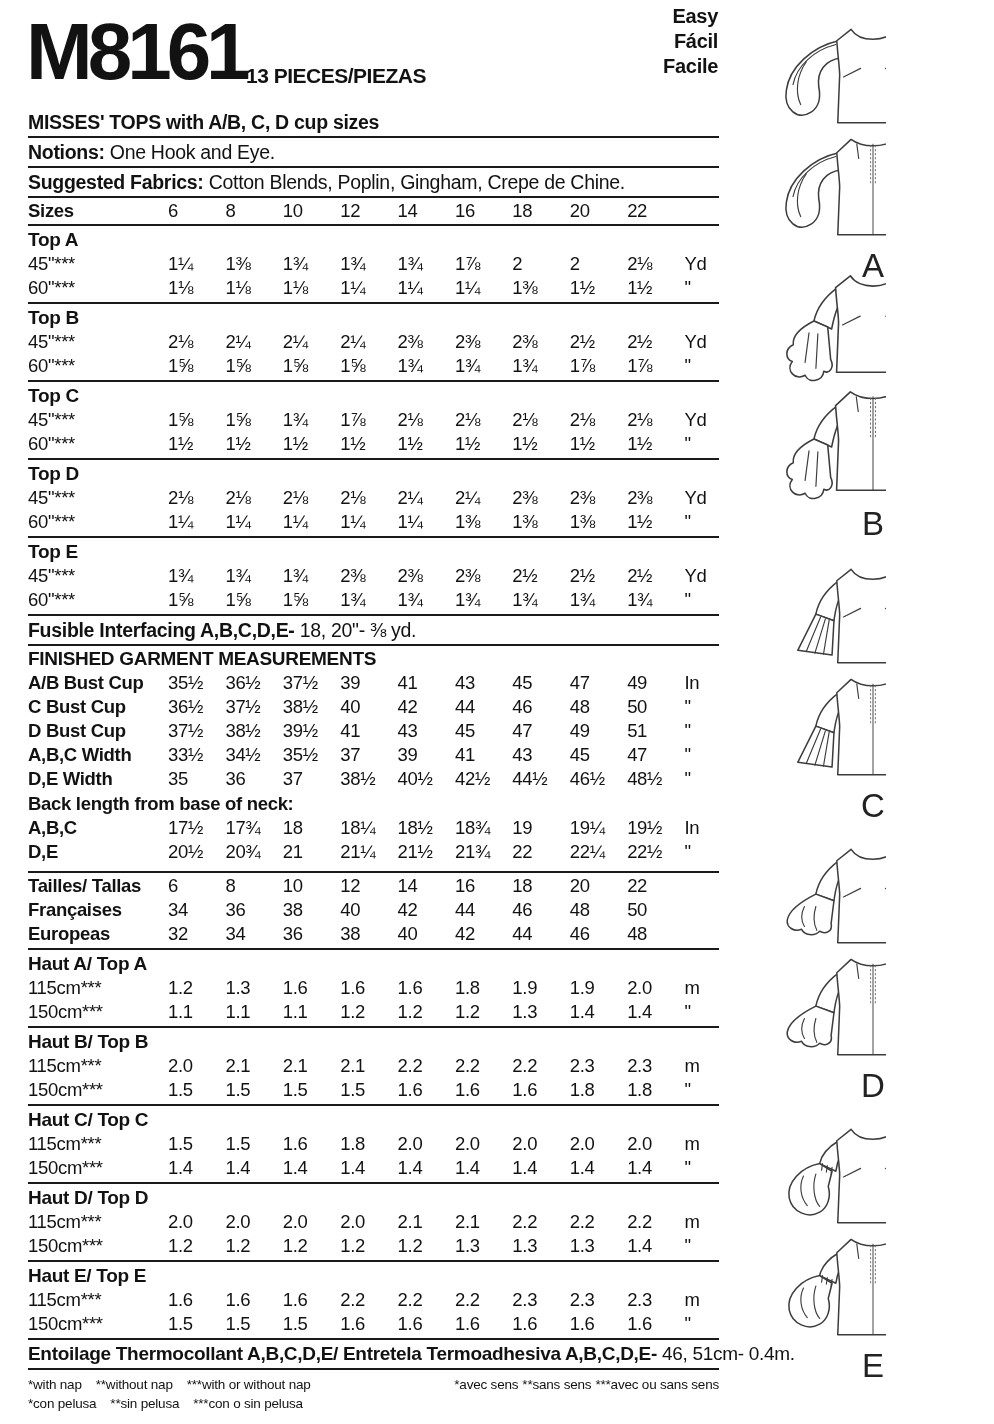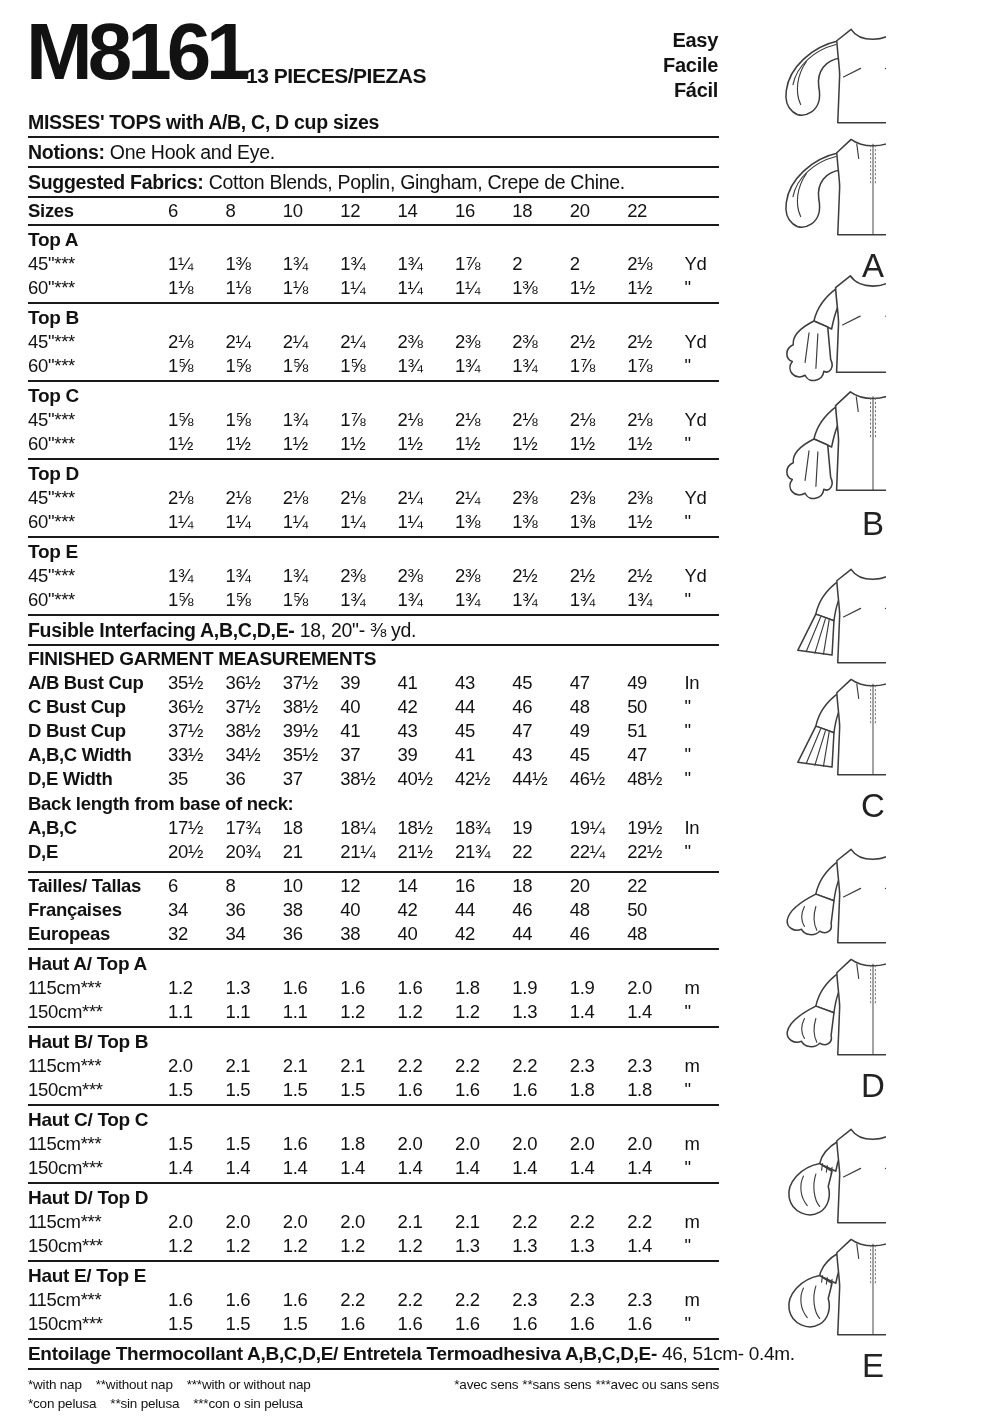--- a/index.html
+++ b/index.html
@@ -1,20 +1,20 @@
 <!DOCTYPE html>
 <html><head>
 <meta charset="utf-8">
 <style>
   html,body{margin:0;padding:0;background:#fff;}
   .page{position:relative;width:886px;height:1424px;background:#ffffff;overflow:hidden;
         font-family:"Liberation Sans","DejaVu Sans",sans-serif;color:#121212;letter-spacing:-0.3px;}
   .brand{position:absolute;top:12px;left:26px;font-size:80px;font-weight:700;letter-spacing:-5px;line-height:1;}
   .pieces{position:absolute;top:64px;left:246px;font-size:21px;font-weight:700;letter-spacing:-0.5px;}
-  .difficulty{position:absolute;top:28px;left:28px;width:690px;text-align:right;font-size:20px;font-weight:700;line-height:25px;}
+  .difficulty{position:absolute;top:4px;left:28px;width:690px;text-align:right;font-size:20px;font-weight:700;line-height:25px;}
   .content{position:absolute;top:108px;left:28px;width:691px;}
   .rule-b{border-bottom:2px solid #1a1a1a;}
   .rule-b-heavy{border-bottom:2.5px solid #1a1a1a;}
   .infoline{font-size:19.5px;line-height:26px;padding:1px 0;white-space:nowrap;}
   .b{font-weight:700;}
   .trow{display:grid;grid-template-columns:140px repeat(9,57.4px) 1fr;align-items:baseline;
         font-size:18.5px;line-height:24px;white-space:nowrap;}
   .trow .tlabel{font-size:18.5px;}
   .sectitle{font-weight:700;font-size:19px;line-height:25px;}
   .section{padding:1px 0 2px 0;}
@@ -35,22 +35,22 @@
 </style>
 </head>
 <body>
 
 <div class="page">
 
   <div class="brand">M8161</div>
   <div class="pieces">13 PIECES/PIEZAS</div>
   <div class="difficulty">
     <div>Easy</div>
+    <div>Fácil</div>
     <div>Facile</div>
-    <div>Fácil</div>
   </div>
 
   <div class="content">
     <div class="infoline rule-b b">MISSES' TOPS with A/B, C, D cup sizes</div>
     <div class="infoline rule-b"><span class="b">Notions:</span><span> One Hook and Eye.</span></div>
     <div class="infoline rule-b"><span class="b">Suggested Fabrics:</span><span> Cotton Blends, Poplin, Gingham, Crepe de Chine.</span></div>
 
     <div id="sizes-host" class="rule-b" style="padding:1px 0;">
         <div class="trow">
           <span class="tlabel b">Sizes</span>

